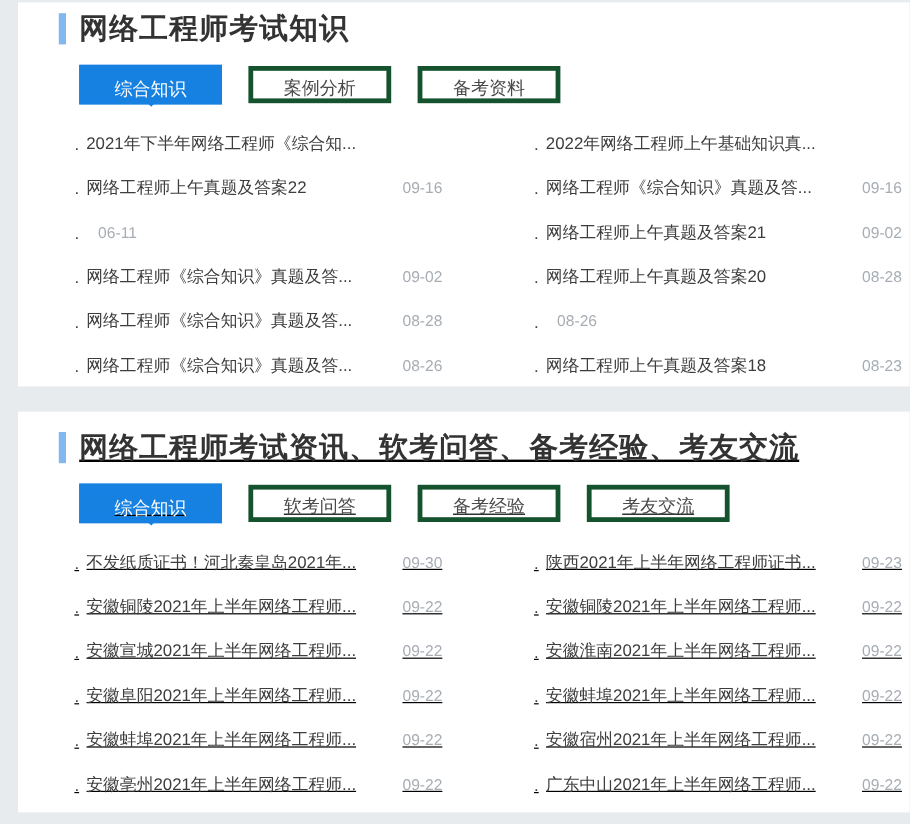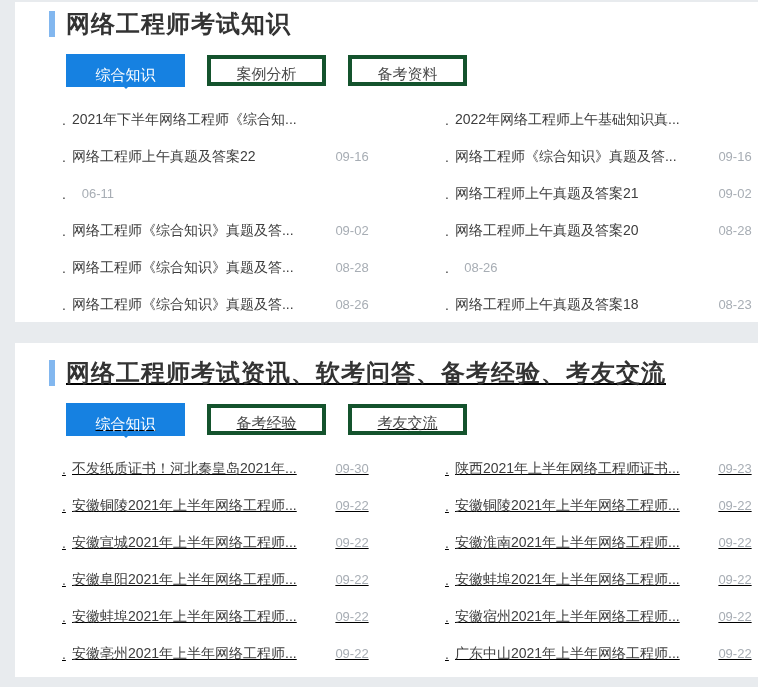--- a/index.html
+++ b/index.html
@@ -219,20 +219,23 @@
     <div class="sec-head">
       <span class="bar"></span>
       <h1 class="sec-title">网络工程师考试资讯、软考问答、备考经验、考友交流</h1>
     </div>
     <div class="tabs">
       <div class="tab active">
         <span>综合知识</span>
         <span class="caret"></span>
       </div>
       <div class="tab">
+        <span>软考问答</span>
+      </div>
+      <div class="tab">
         <span>备考经验</span>
       </div>
       <div class="tab">
         <span>考友交流</span>
       </div>
     </div>
     <div class="list">
       <div class="col">
 
           <div class="item">

